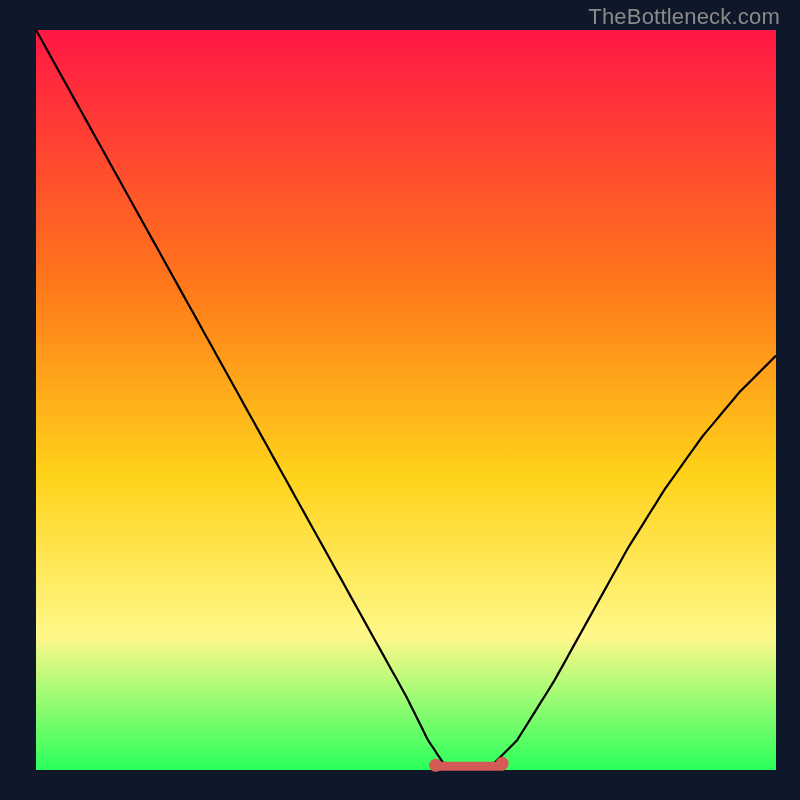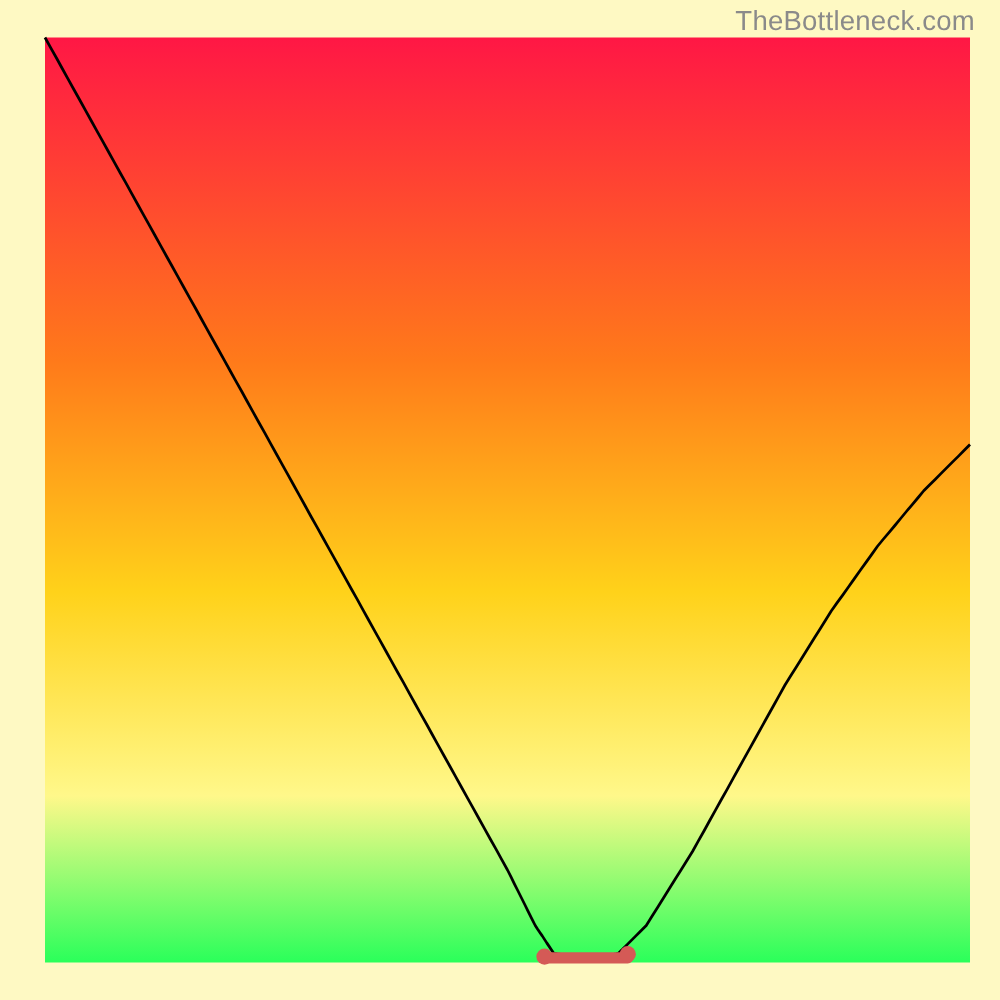--- a/index.html
+++ b/index.html
@@ -7,21 +7,21 @@
     padding: 0;
     width: 800px;
     height: 800px;
     background: #000;
     overflow: hidden;
   }
   .frame {
     position: relative;
     width: 800px;
     height: 800px;
-    background: #fef9c3;
+    background: #0f172a;
   }
   .watermark {
     position: absolute;
     top: 4px;
     right: 20px;
     font-family: Arial, Helvetica, sans-serif;
     font-size: 22px;
     font-weight: 500;
     color: #8a8a8a;
     letter-spacing: 0.2px;

